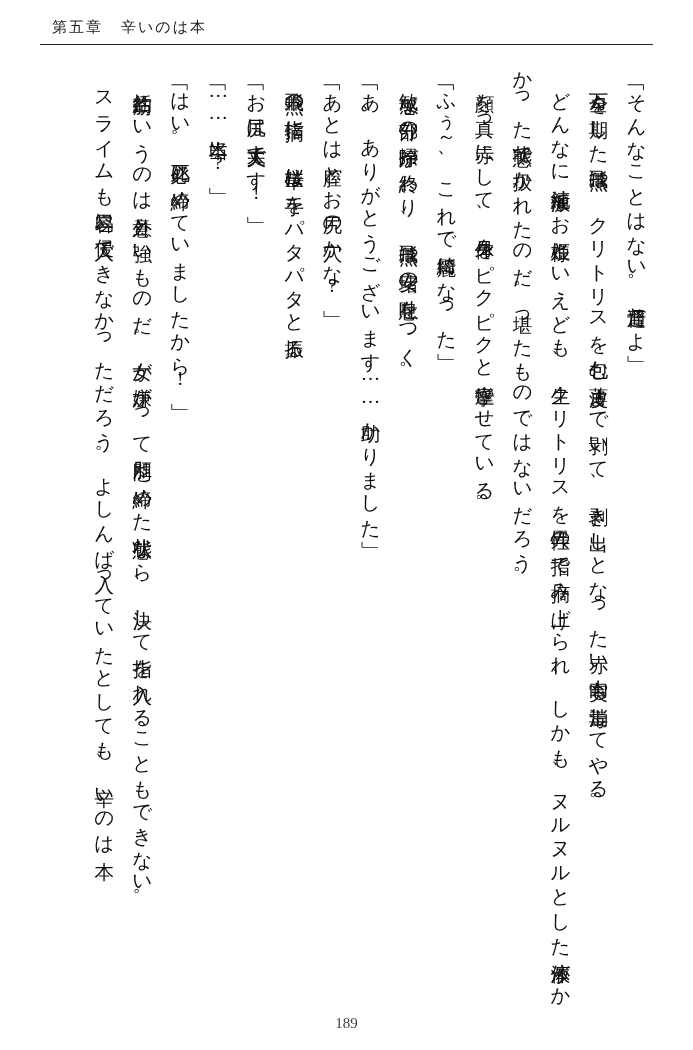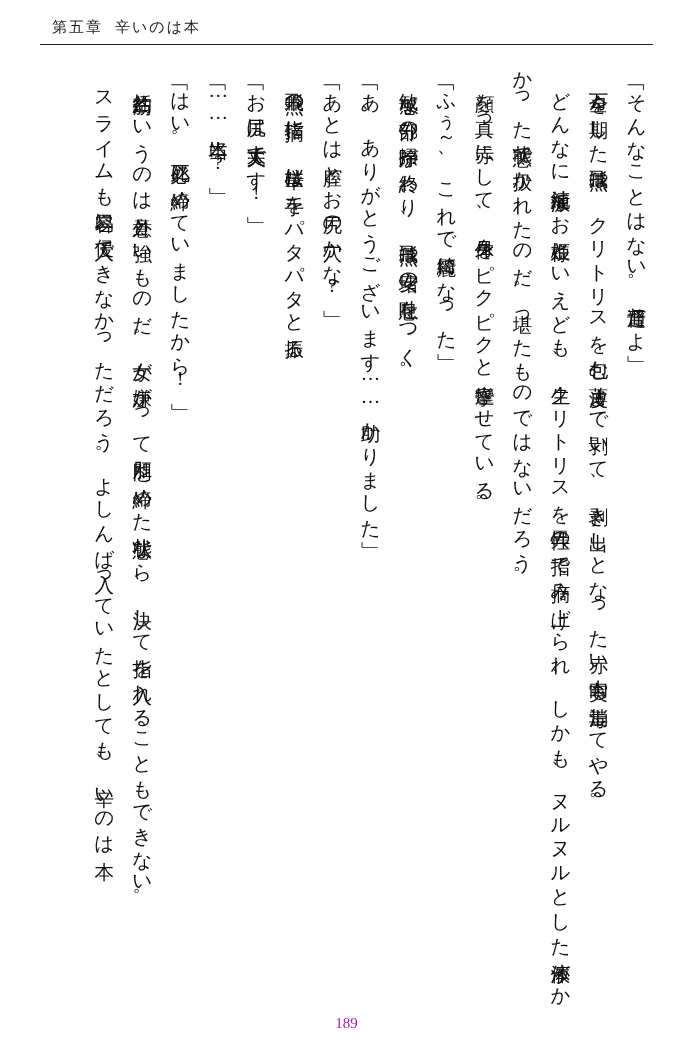--- a/index.html
+++ b/index.html
@@ -29,21 +29,21 @@
   .running-head {
     position: absolute;
     top: 18px;
     left: 52px;
     font-size: 15px;
     letter-spacing: 2px;
     white-space: nowrap;
     color: #1a1a1a;
   }
   .running-head .chapter-num {
-    margin-right: 12px;
+    margin-right: 18px;
     font-family: Liberation Serif, serif;
   }
 
   
   .head-rule {
     position: absolute;
     top: 44px;
     left: 40px;
     width: 613px;
     height: 1px;
@@ -72,21 +72,21 @@
     text-indent: 1em;
   }
 
   .page-number {
     position: absolute;
     bottom: 18px;
     left: 0;
     width: 693px;
     text-align: center;
     font-size: 15px;
-    color: #a21caf;
+    color: #404040;
     font-family: "Liberation Serif", "DejaVu Serif", serif;
   }
 </style>
 </head>
 <body>
 
 <div class="page">
 
   <div class="running-head">
     <span class="chapter-num">第五章</span><span class="chapter-title">辛いのは本</span>

